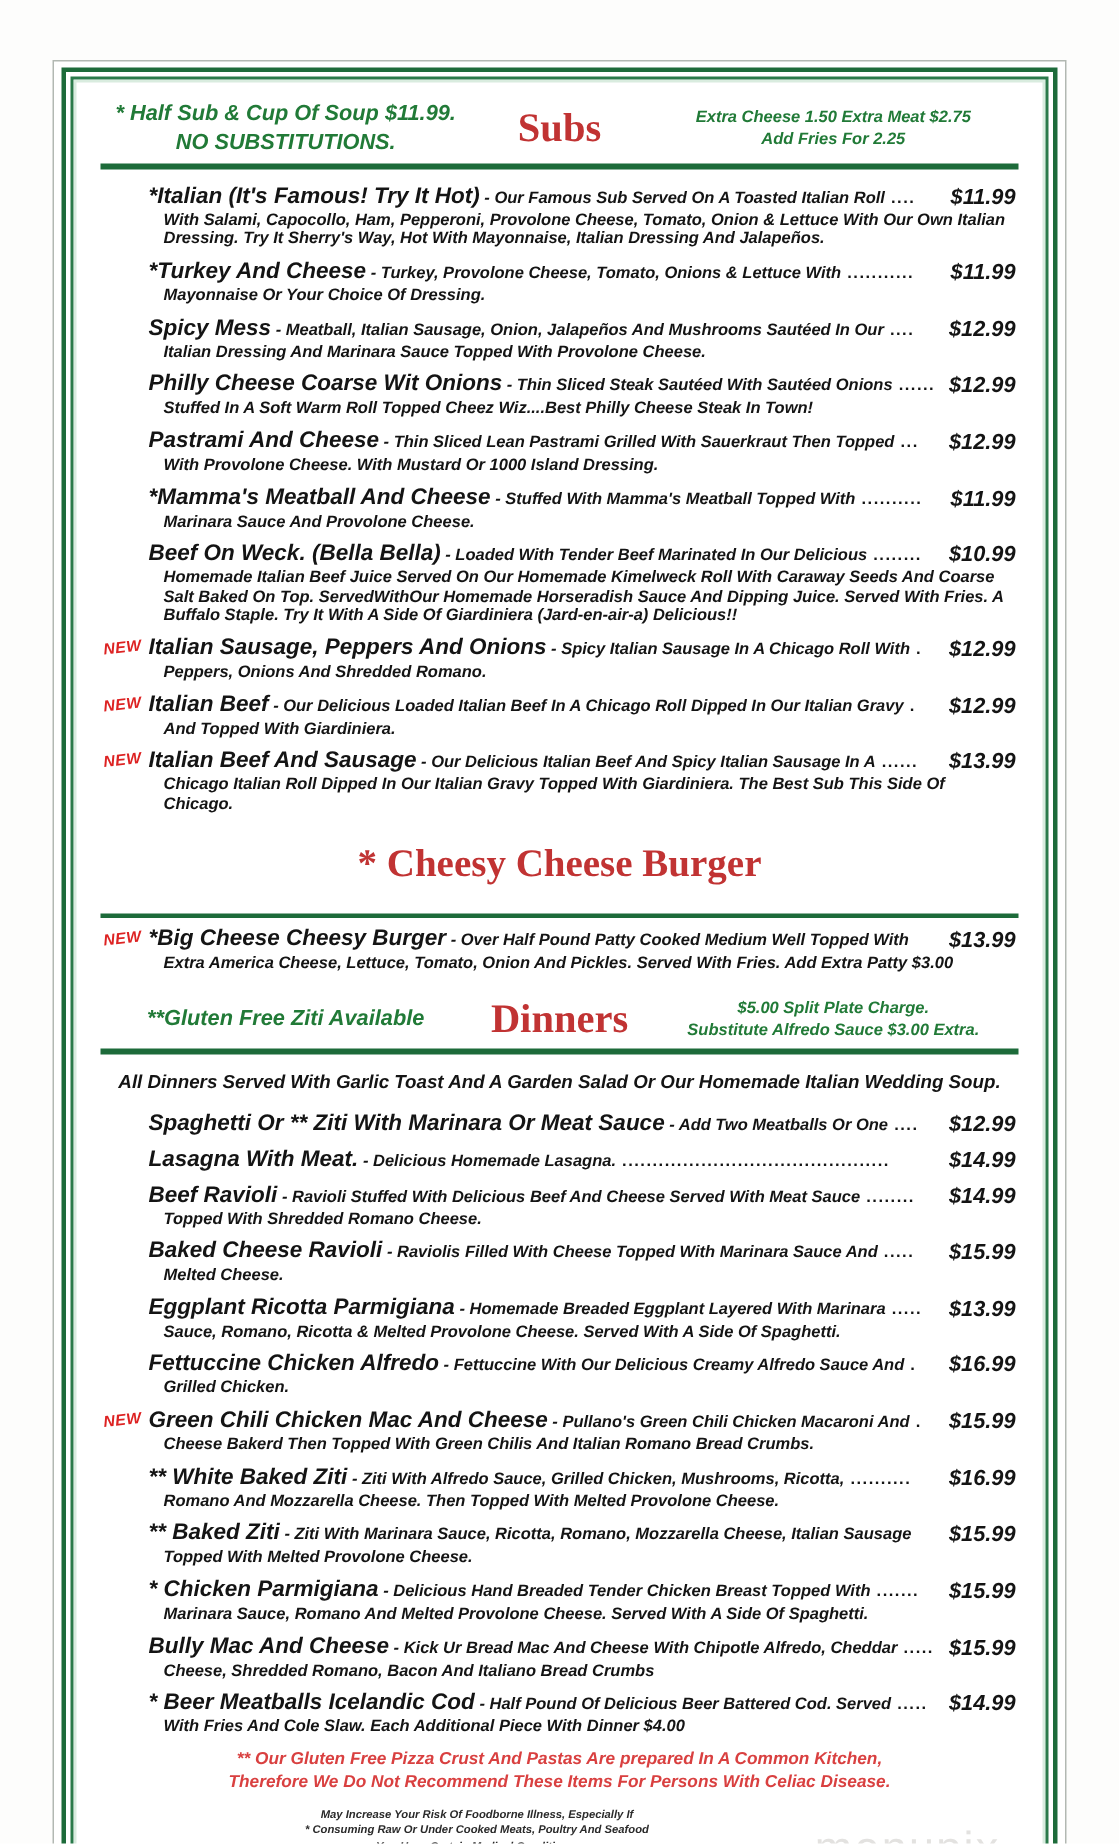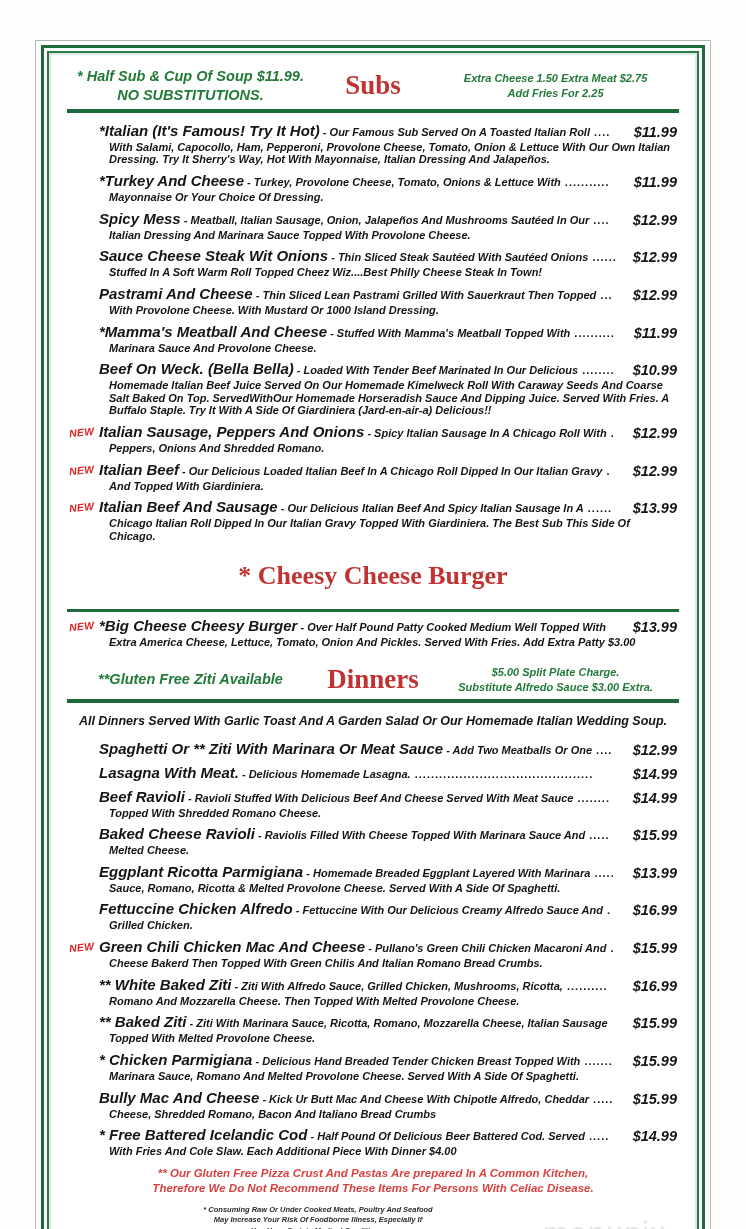--- a/index.html
+++ b/index.html
@@ -135,21 +135,21 @@
         <span class="item-name">Spicy Mess</span><span class="item-desc"> - Meatball, Italian Sausage, Onion, Jalapeños And Mushrooms Sautéed In Our</span><span class="item-dots"> ....</span>
       </span>
       <span class="item-price">$12.99</span>
     </div>
     <div class="item-cont">Italian Dressing And Marinara Sauce Topped With Provolone Cheese.</div>
   </div>
           <div class="menu-item">
 
     <div class="item-line">
       <span class="item-main">
-        <span class="item-name">Sauce Cheese Steak Wit Onions</span><span class="item-desc"> - Thin Sliced Steak Sautéed With Sautéed Onions</span><span class="item-dots"> ......</span>
+        <span class="item-name">Philly Cheese Coarse Wit Onions</span><span class="item-desc"> - Thin Sliced Steak Sautéed With Sautéed Onions</span><span class="item-dots"> ......</span>
       </span>
       <span class="item-price">$12.99</span>
     </div>
     <div class="item-cont">Stuffed In A Soft Warm Roll Topped Cheez Wiz....Best Philly Cheese Steak In Town!</div>
   </div>
           <div class="menu-item">
 
     <div class="item-line">
       <span class="item-main">
         <span class="item-name">Pastrami And Cheese</span><span class="item-desc"> - Thin Sliced Lean Pastrami Grilled With Sauerkraut Then Topped</span><span class="item-dots"> ...</span>
@@ -334,45 +334,45 @@
         <span class="item-name">* Chicken Parmigiana</span><span class="item-desc"> - Delicious Hand Breaded Tender Chicken Breast Topped With</span><span class="item-dots"> .......</span>
       </span>
       <span class="item-price">$15.99</span>
     </div>
     <div class="item-cont">Marinara Sauce, Romano And Melted Provolone Cheese. Served With A Side Of Spaghetti.</div>
   </div>
           <div class="menu-item">
 
     <div class="item-line">
       <span class="item-main">
-        <span class="item-name">Bully Mac And Cheese</span><span class="item-desc"> - Kick Ur Butt Mac And Cheese With Chipotle Alfredo, Cheddar</span><span class="item-dots"> .....</span>
+        <span class="item-name">Bully Mac And Cheese</span><span class="item-desc"> - Kick Ur Bread Mac And Cheese With Chipotle Alfredo, Cheddar</span><span class="item-dots"> .....</span>
       </span>
       <span class="item-price">$15.99</span>
     </div>
     <div class="item-cont">Cheese, Shredded Romano, Bacon And Italiano Bread Crumbs</div>
   </div>
           <div class="menu-item">
 
     <div class="item-line">
       <span class="item-main">
-        <span class="item-name">* Free Battered Icelandic Cod</span><span class="item-desc"> - Half Pound Of Delicious Beer Battered Cod. Served</span><span class="item-dots"> .....</span>
+        <span class="item-name">* Beer Meatballs Icelandic Cod</span><span class="item-desc"> - Half Pound Of Delicious Beer Battered Cod. Served</span><span class="item-dots"> .....</span>
       </span>
       <span class="item-price">$14.99</span>
     </div>
     <div class="item-cont">With Fries And Cole Slaw. Each Additional Piece With Dinner $4.00</div>
   </div>
         </div>
 
       <div class="red-note">
         <div>** Our Gluten Free Pizza Crust And Pastas Are prepared In A Common Kitchen,</div>
         <div>Therefore We Do Not Recommend These Items For Persons With Celiac Disease.</div>
       </div>
       <div class="fine-print">
+        <div>May Increase Your Risk Of Foodborne Illness, Especially If</div>
         <div>* Consuming Raw Or Under Cooked Meats, Poultry And Seafood</div>
-        <div>May Increase Your Risk Of Foodborne Illness, Especially If</div>
         <div>You Have Certain Medical Conditions.</div>
       </div>
 
       <div class="watermark">menupix</div>
 
     </div>
   </div>
 </div>
 
 </body></html>

